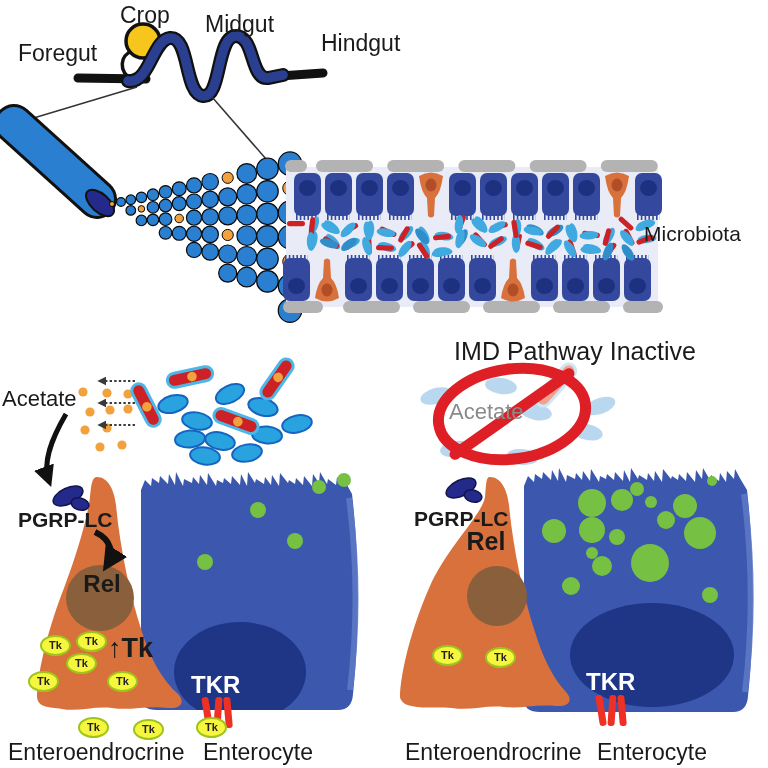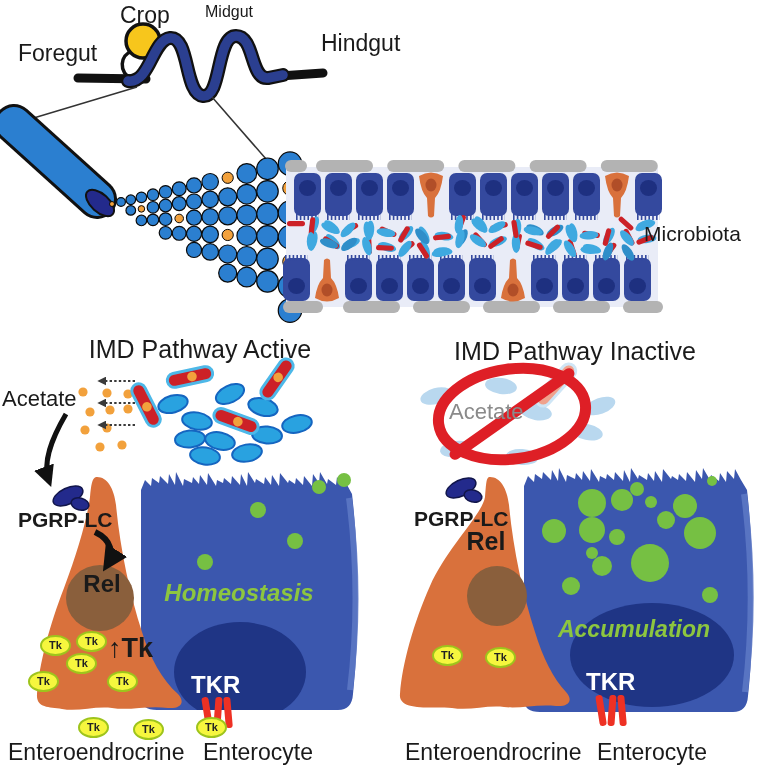--- a/index.html
+++ b/index.html
@@ -366,39 +366,36 @@
         <rect x="-3.5" y="-15" width="7" height="31" rx="3" fill="#ee3124" transform="translate(622 710) rotate(-5)"></rect>
         <g transform="rotate(-8 512 414)">
           <ellipse cx="512" cy="414" rx="74" ry="45" stroke="#de1f26" stroke-width="11" fill="none"></ellipse>
           <line x1="450" y1="446" x2="574" y2="382" stroke="#de1f26" stroke-width="11" stroke-linecap="round"></line>
         </g>
       </g>
   </svg>
 
   <div class="lbl" style="left:18px;top:41px;font-size:23px">Foregut</div>
   <div class="lbl" style="left:120px;top:3px;font-size:23px">Crop</div>
-  <div class="lbl" style="left:205px;top:4px;font-size:16px">Midgut</div>
+  <div class="lbl" style="left:205px;top:12px;font-size:23px">Midgut</div>
   <div class="lbl" style="left:321px;top:31px;font-size:23px">Hindgut</div>
   <div class="lbl" style="left:644px;top:223px;font-size:21px">Microbiota</div>
 
-  <div class="lbl c" style="left:55px;top:336px;width:290px;font-size:25px">IMD Pathway Active</div>
   <div class="lbl" style="left:2px;top:387px;font-size:22px">Acetate</div>
   <div class="lbl b" style="left:18px;top:509px;font-size:21px">PGRP-LC</div>
   <div class="lbl b c" style="left:78px;top:571px;width:48px;font-size:24px">Rel</div>
-  <div class="lbl bi green c" style="left:160px;top:580px;width:158px;font-size:24px">Homeostasis</div>
   <div class="lbl b" style="left:108px;top:634px;font-size:27px"><span>↑</span><span>Tk</span></div>
   <div class="lbl b white" style="left:191px;top:672px;font-size:24px">TKR</div>
   <div class="lbl" style="left:8px;top:740px;font-size:23px">Enteroendrocrine</div>
   <div class="lbl" style="left:203px;top:740px;font-size:23px">Enterocyte</div>
 
   <div class="lbl c" style="left:425px;top:338px;width:300px;font-size:25px">IMD Pathway Inactive</div>
   <div class="lbl gray" style="left:449px;top:400px;font-size:22px">Acetate</div>
   <div class="lbl b" style="left:414px;top:508px;font-size:21px">PGRP-LC</div>
   <div class="lbl b c" style="left:458px;top:528px;width:56px;font-size:25px">Rel</div>
-  <div class="lbl bi green c" style="left:554px;top:617px;width:160px;font-size:23px">Accumulation</div>
   <div class="lbl b white" style="left:586px;top:669px;font-size:24px">TKR</div>
   <div class="lbl" style="left:405px;top:740px;font-size:23px">Enteroendrocrine</div>
   <div class="lbl" style="left:597px;top:740px;font-size:23px">Enterocyte</div>
 
   <div class="tk" style="left:40px;top:635px">Tk</div>
   <div class="tk" style="left:76px;top:631px">Tk</div>
   <div class="tk" style="left:66px;top:653px">Tk</div>
   <div class="tk" style="left:28px;top:671px">Tk</div>
   <div class="tk" style="left:107px;top:671px">Tk</div>
   <div class="tk" style="left:78px;top:717px">Tk</div>

